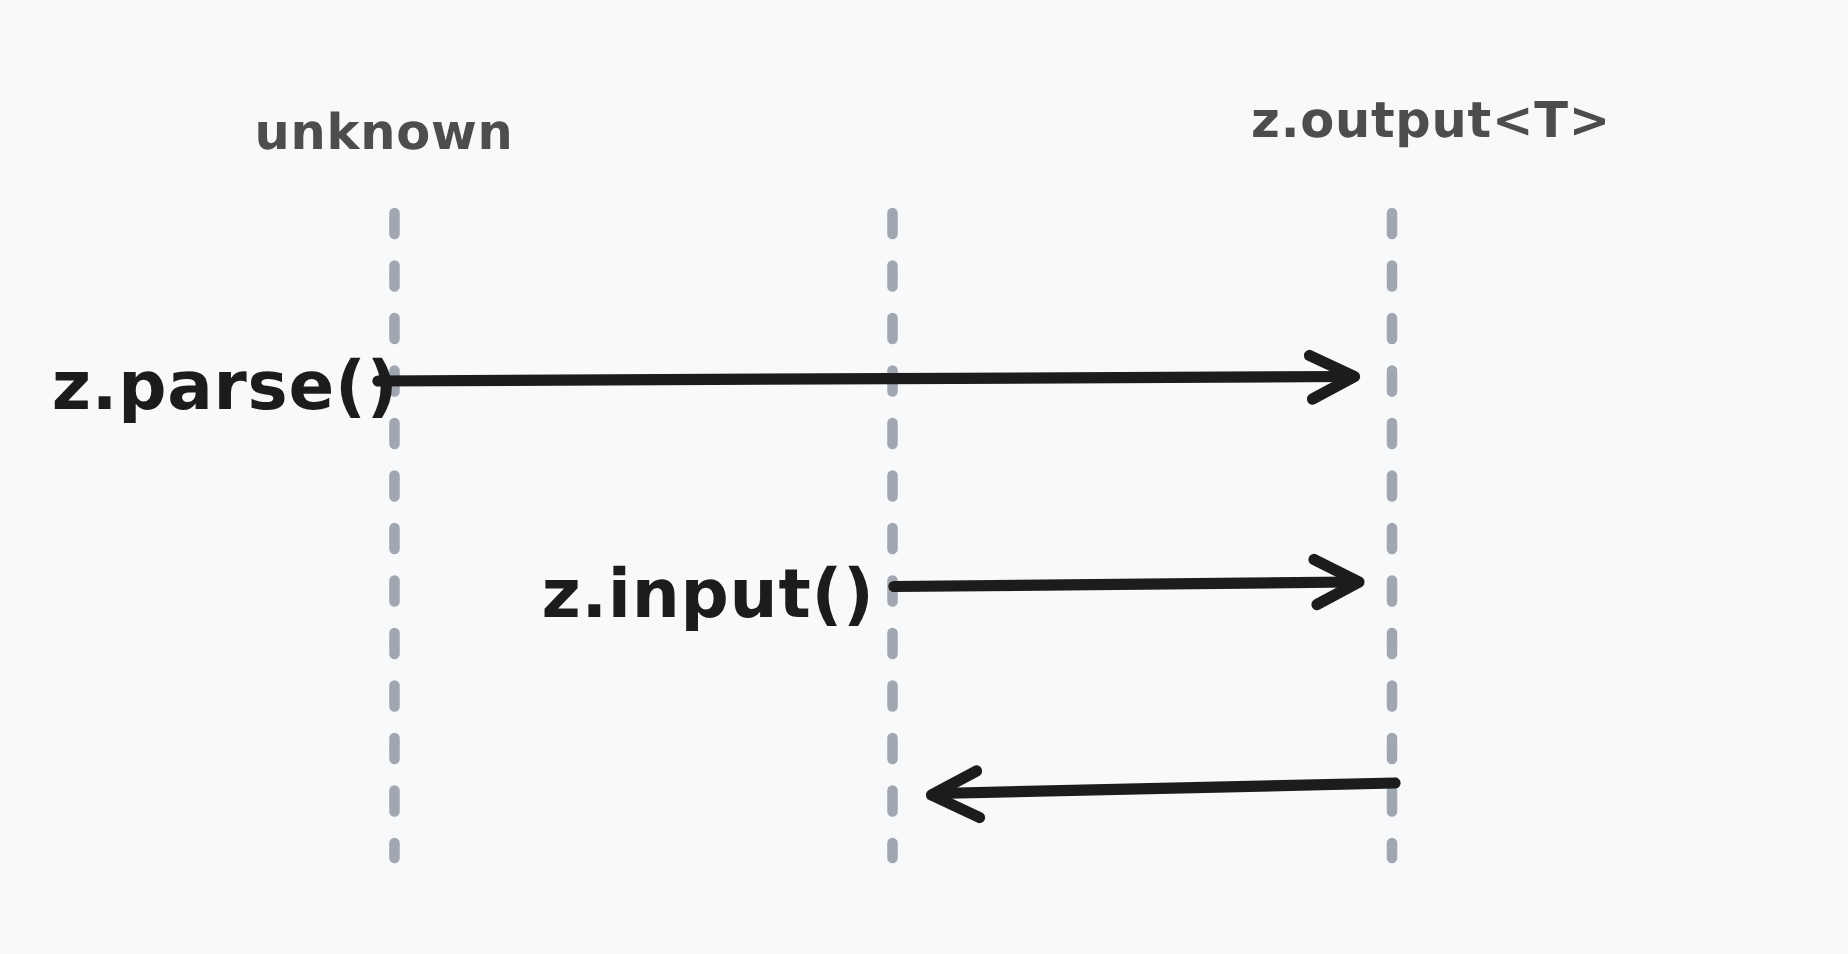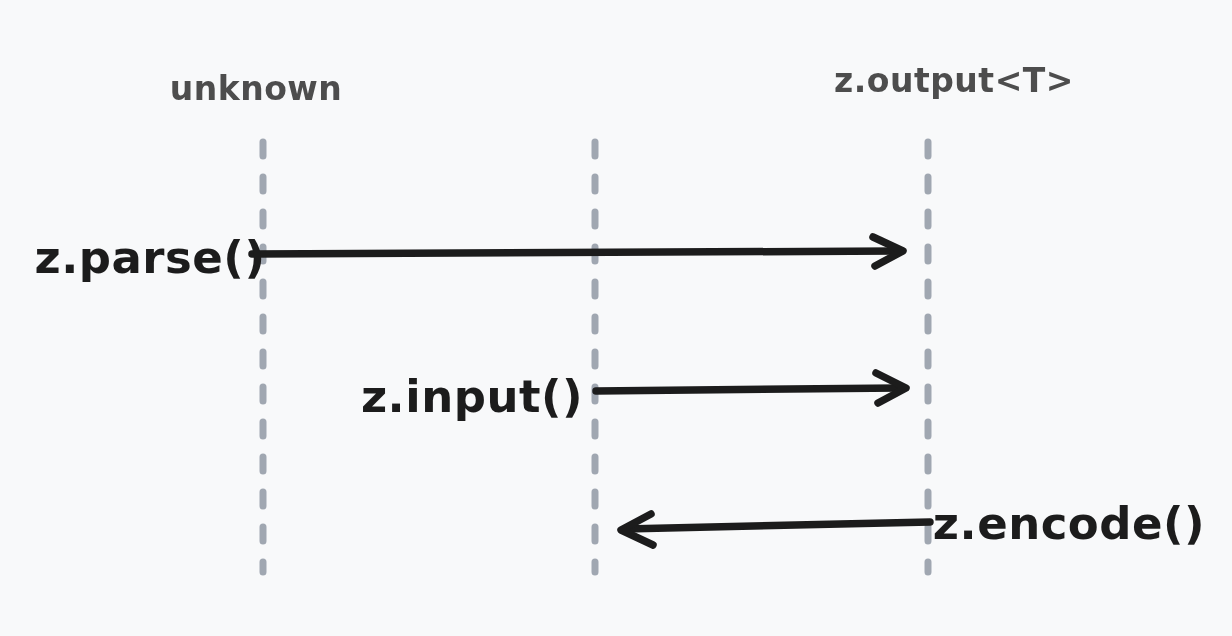--- a/index.html
+++ b/index.html
@@ -85,15 +85,14 @@
 
   <div class="label head" style="left:256px; top:88px;">unknown</div>
 
 
   <div class="label head" style="left:954px; top:80px;">z.output&lt;T&gt;</div>
 
   <div class="label msg" style="left:150px; top:257px;">z.parse()</div>
 
   <div class="label msg" style="left:472px; top:396px;">z.input()</div>
 
-  <div class="label msg" style="left:1069px; top:523px;">z.encode()</div>
 
 </div>
 
 </body></html>

